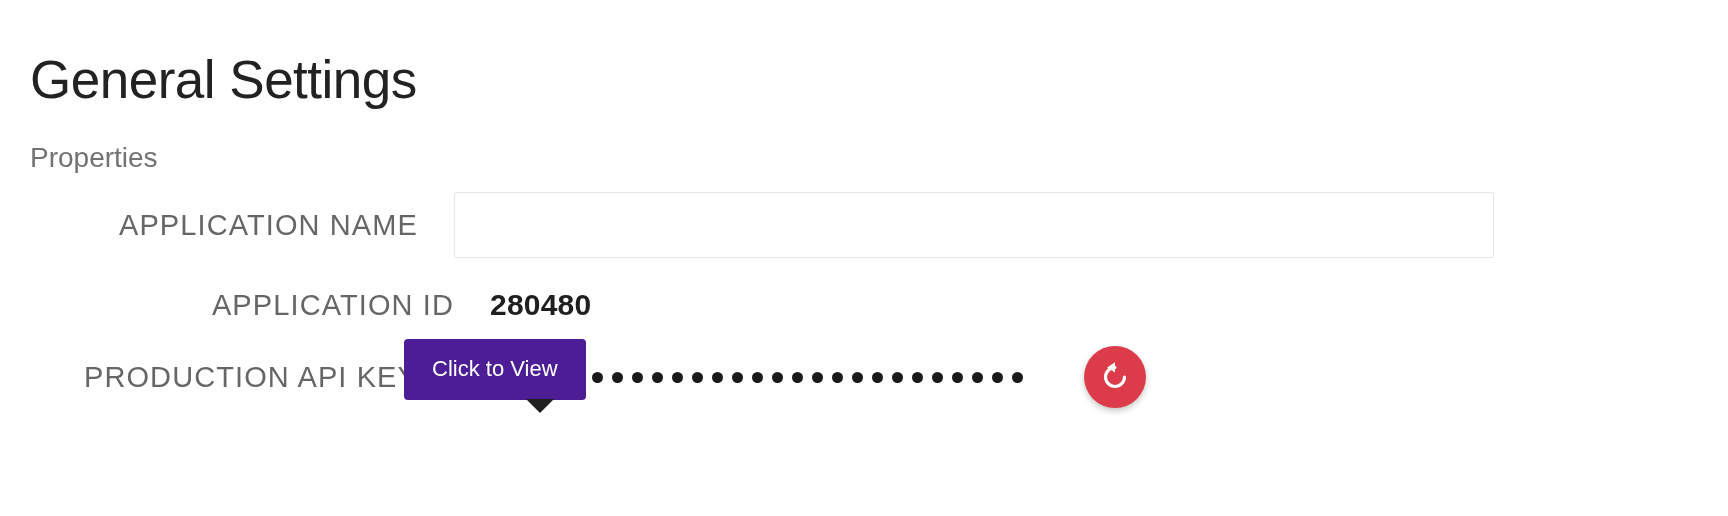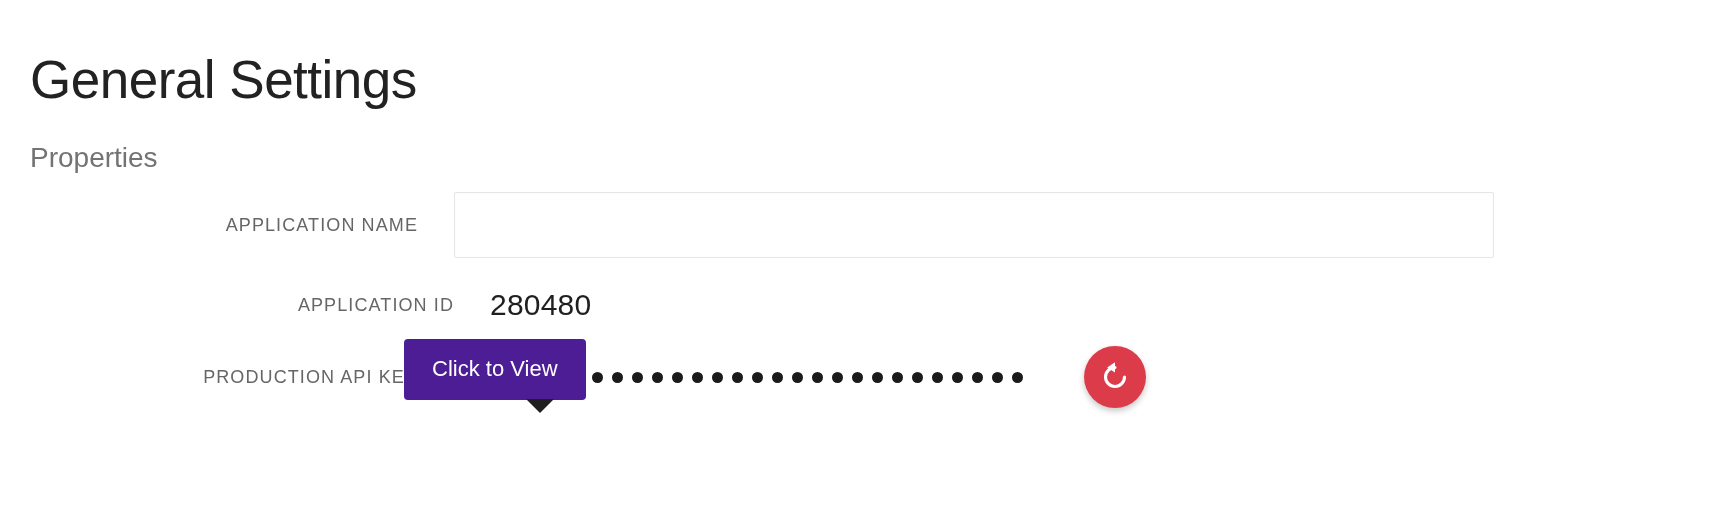--- a/index.html
+++ b/index.html
@@ -61,21 +61,21 @@
   }
 
   .row-name   { height: 78px; }
   .row-id     { height: 82px; margin-left: 36px; }
   .row-apikey { height: 62px; }
 
   .field-label {
     width: 454px;
     text-align: right;
     padding-right: 36px;
-    font-size: 18px;
+    font-size: 29px;
     letter-spacing: 1.1px;
     color: #666666;
     font-weight: 400;
     white-space: nowrap;
   }
 
   .field-control {
     flex: 1 1 auto;
     display: flex;
     align-items: center;
@@ -93,21 +93,21 @@
     color: #333333;
     padding: 0 16px;
     outline: none;
     box-shadow: inset 0 1px 2px rgba(0,0,0,0.02);
   }
   .text-input::placeholder { color: #b9b9b9; }
 
   .static-value {
     font-size: 30px;
     color: #1f1f1f;
-    font-weight: 400;
+    font-weight: 700;
     letter-spacing: 0.2px;
     white-space: nowrap;
   }
 
   
   .eye-icon {
     width: 42px;
     height: 30px;
     flex: 0 0 auto;
     margin-right: 16px;

